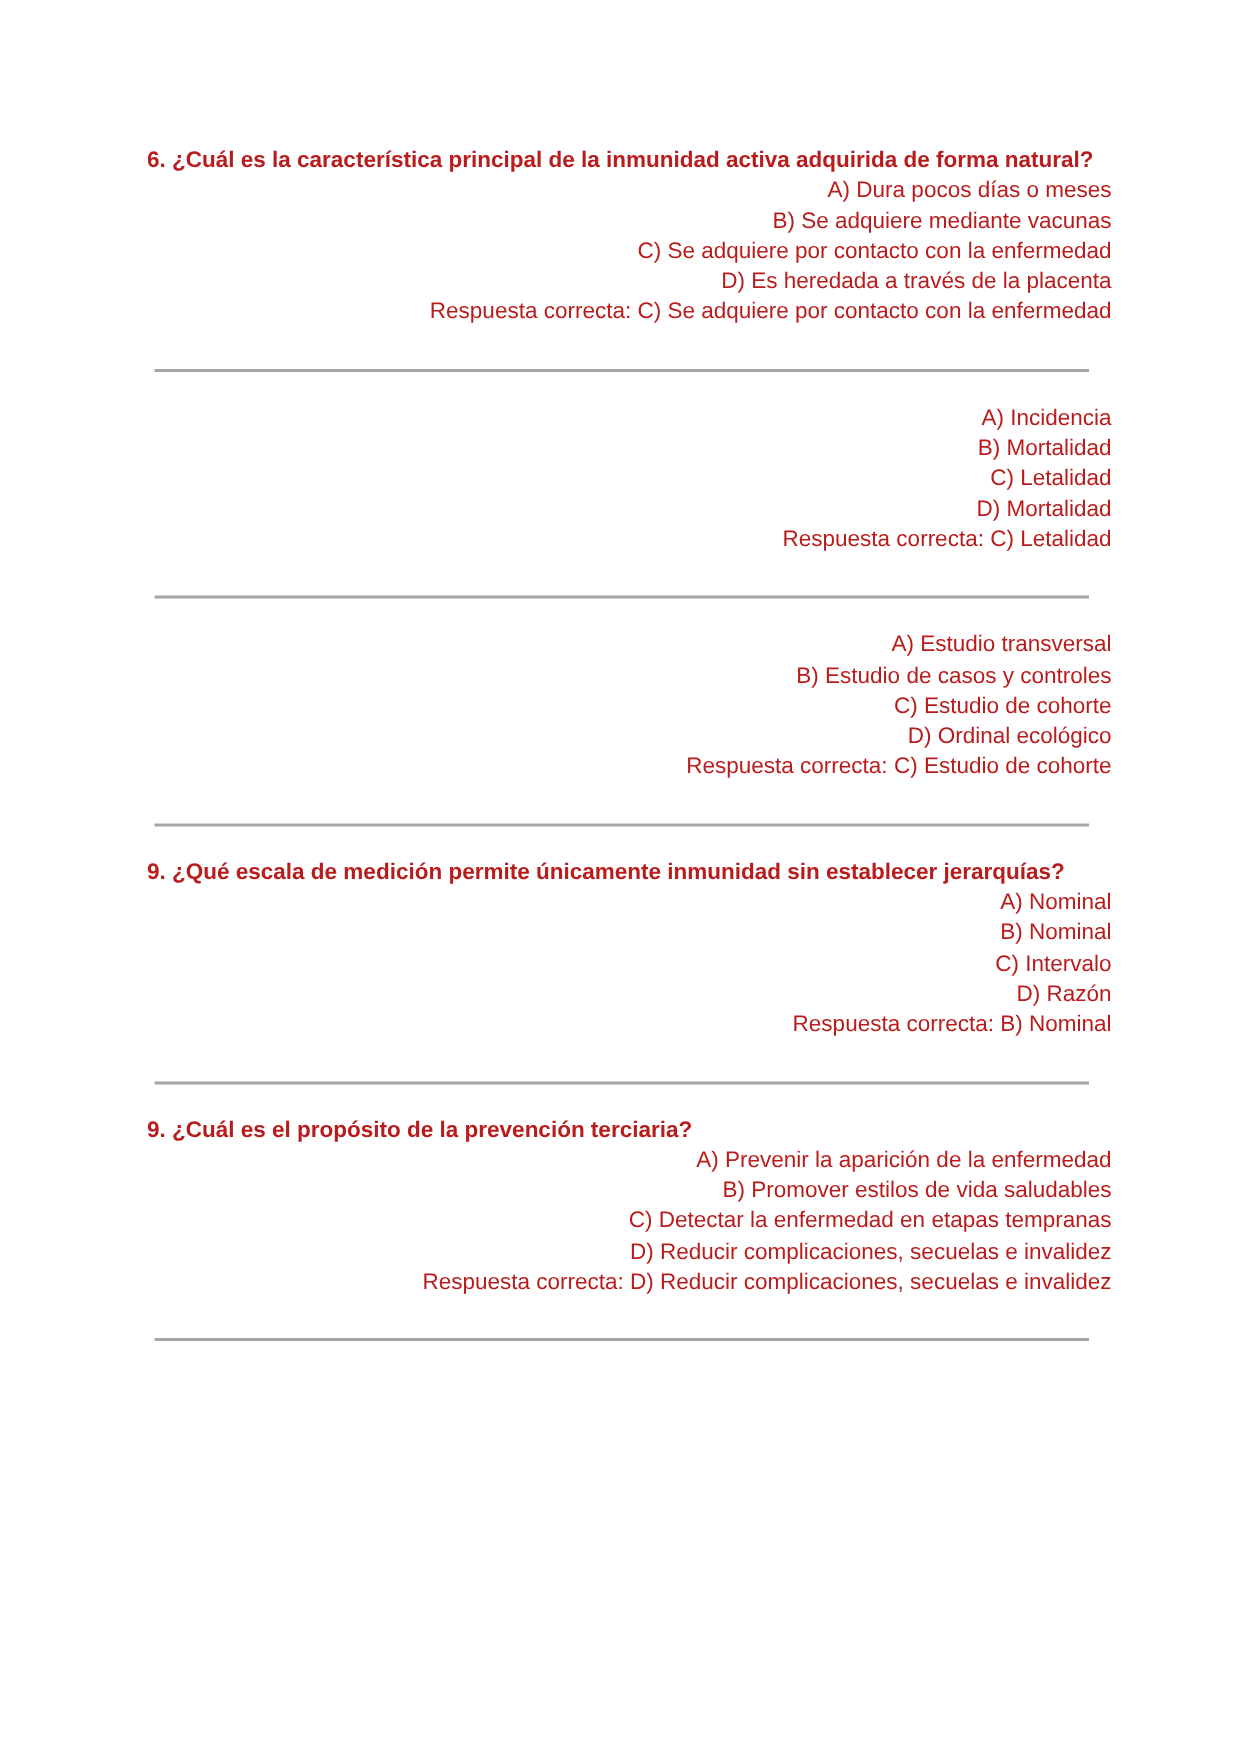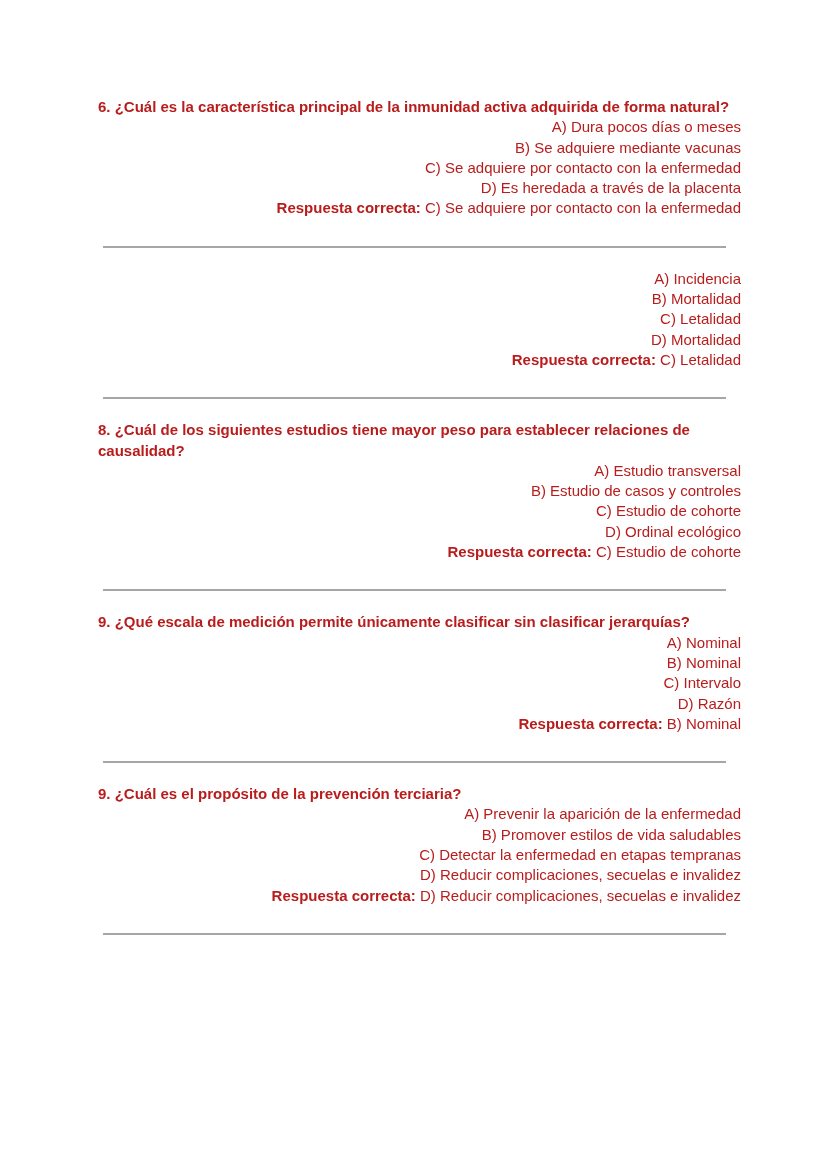--- a/index.html
+++ b/index.html
@@ -27,21 +27,21 @@
     line-height: 20.3px;
   }
   .page p {
     margin: 0;
     text-align: right;
   }
   .option {
     padding-left: 5px;
   }
   .answer-line strong {
-    font-weight: 700;
+    font-weight: 400;
   }
   hr.divider {
     border: 0;
     border-top: 2px solid #a6a6a6;
     height: 0;
     margin: 27px 0 21px 5px;
     width: 623px;
   }
 </style>
 </head>
@@ -62,31 +62,30 @@
   <section class="question">
     <p class="option">A) Incidencia</p>
     <p class="option">B) Mortalidad</p>
     <p class="option">C) Letalidad</p>
     <p class="option">D) Mortalidad</p>
     <p class="answer-line"><strong>Respuesta correcta:</strong> <span>C) Letalidad</span></p>
   </section>
   <hr class="divider">
 
   <section class="question">
-    <h2 class="q-heading"><span>8.</span> <span>¿Cuál de los siguientes estudios tiene mayor peso para establecer relaciones de causalidad?</span></h2>
     <p class="option">A) Estudio transversal</p>
     <p class="option">B) Estudio de casos y controles</p>
     <p class="option">C) Estudio de cohorte</p>
     <p class="option">D) Ordinal ecológico</p>
     <p class="answer-line"><strong>Respuesta correcta:</strong> <span>C) Estudio de cohorte</span></p>
   </section>
   <hr class="divider">
 
   <section class="question">
-    <h2 class="q-heading"><span>9.</span> <span>¿Qué escala de medición permite únicamente clasificar sin clasificar jerarquías?</span></h2>
+    <h2 class="q-heading"><span>9.</span> <span>¿Qué escala de medición permite únicamente inmunidad sin establecer jerarquías?</span></h2>
     <p class="option">A) Nominal</p>
     <p class="option">B) Nominal</p>
     <p class="option">C) Intervalo</p>
     <p class="option">D) Razón</p>
     <p class="answer-line"><strong>Respuesta correcta:</strong> <span>B) Nominal</span></p>
   </section>
   <hr class="divider">
 
   <section class="question">
     <h2 class="q-heading"><span>9.</span> <span>¿Cuál es el propósito de la prevención terciaria?</span></h2>

